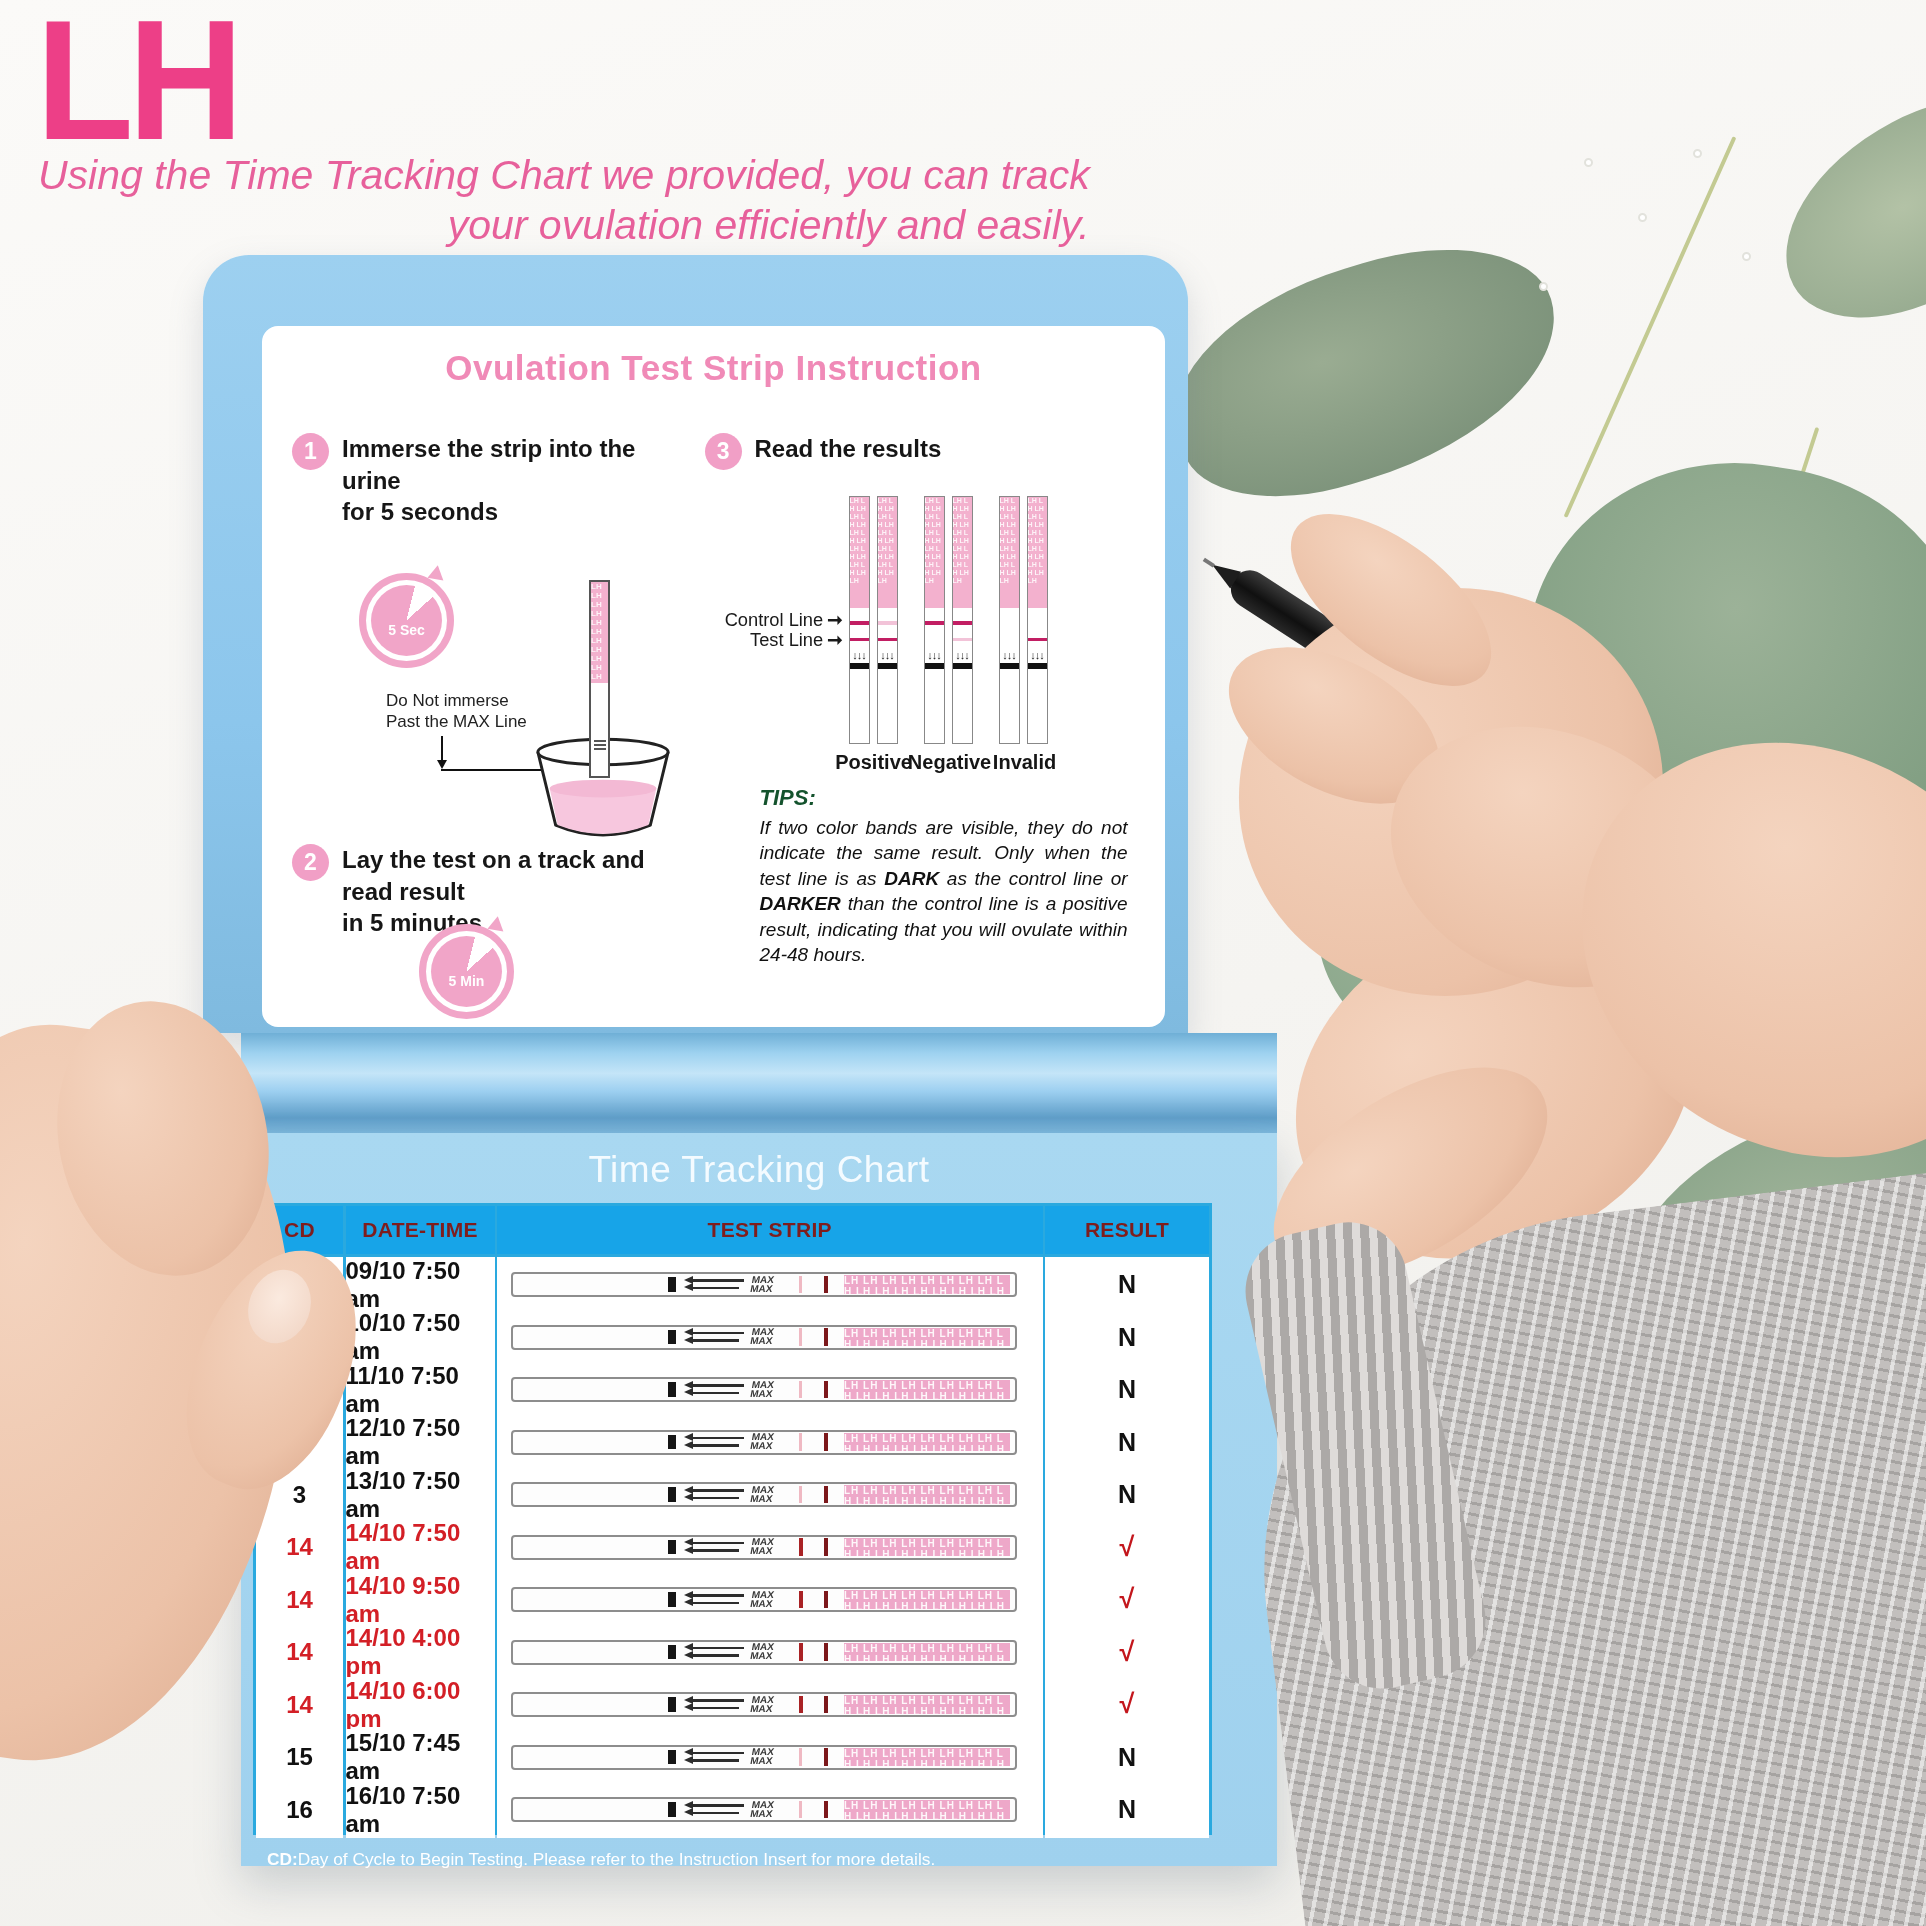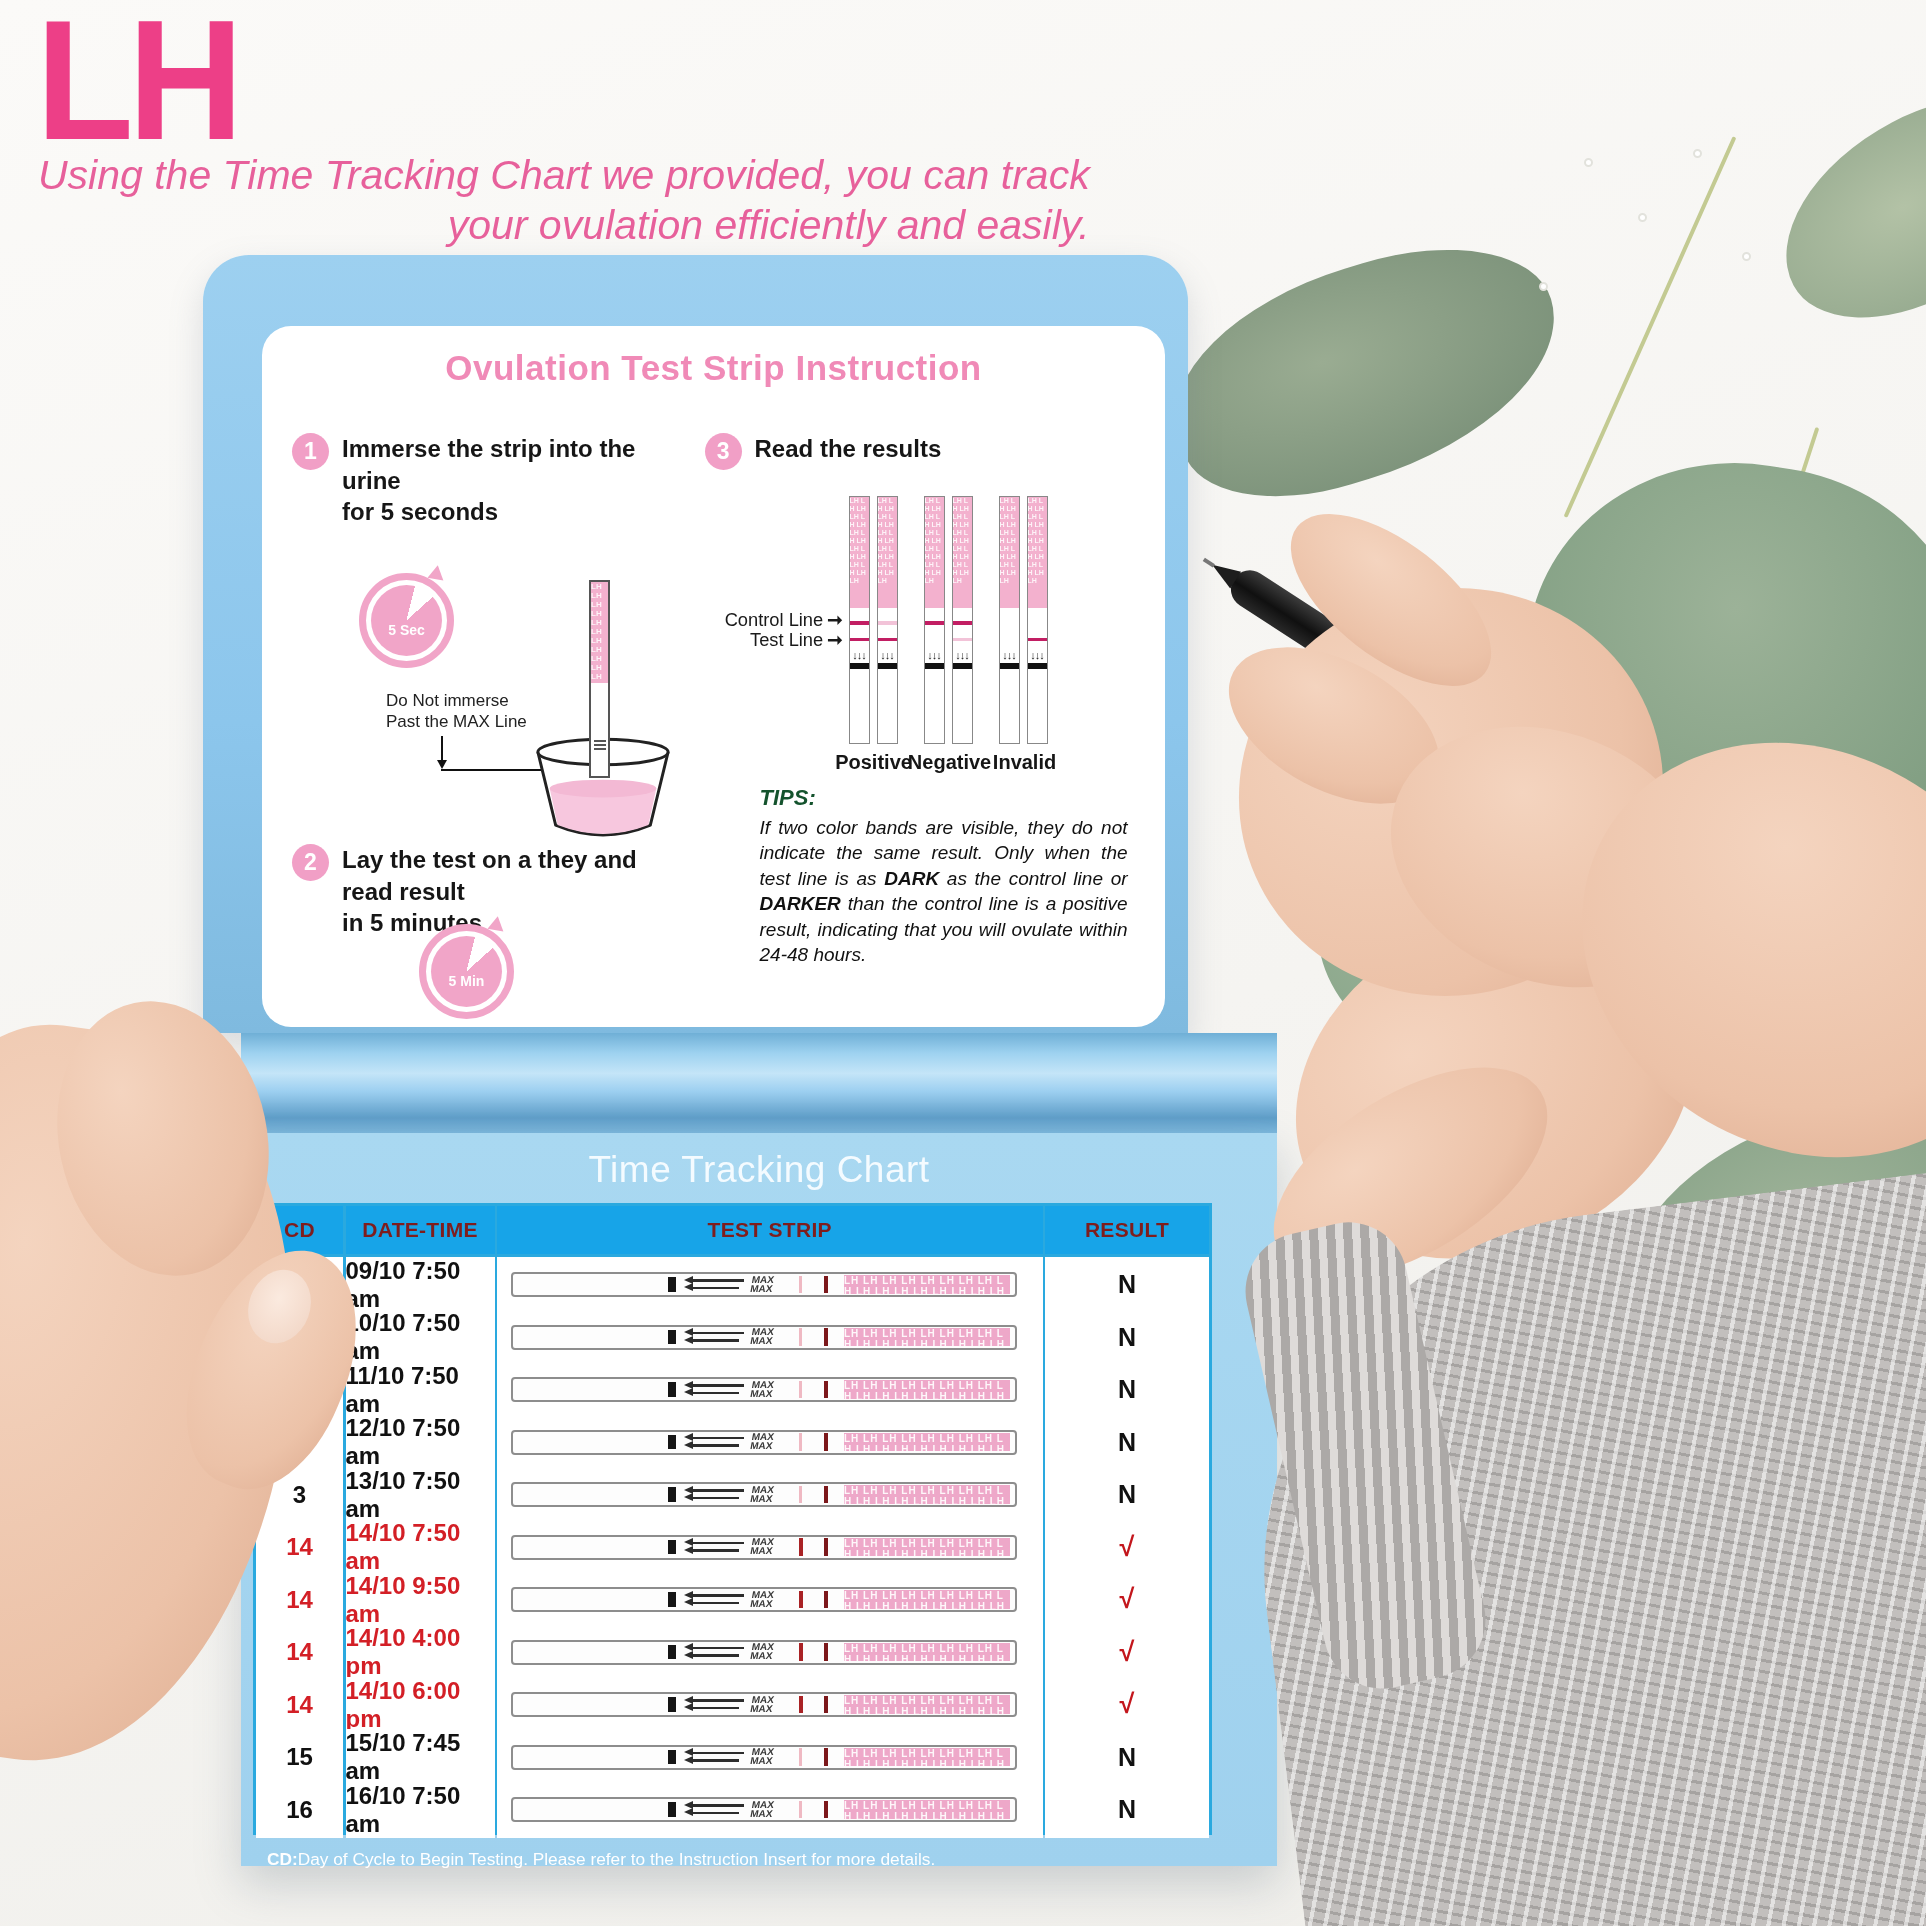--- a/index.html
+++ b/index.html
@@ -33,21 +33,21 @@
   
   .logo{position:absolute;z-index:4;left:36px;top:-18px;font-size:170px;font-weight:800;letter-spacing:-6px;color:#ed3f87;transform:scaleX(.94);transform-origin:left top;}
   .tagline{position:absolute;z-index:4;left:38px;top:150px;font-size:41px;font-style:italic;color:#e7609b;line-height:1.22;text-align:right;}
 
   
   .panel-top{position:absolute;z-index:3;left:203px;top:255px;width:985px;height:778px;border-radius:46px 46px 0 0;background:linear-gradient(180deg,#9dd0f0 0%,#8cc6ec 60%,#7fbadf 100%);box-shadow:0 14px 34px rgba(110,125,140,.22);}
   .fold{position:absolute;z-index:3;left:241px;top:1033px;width:1036px;height:101px;background:linear-gradient(180deg,#6fafd6 0%,#9ed2f0 20%,#c4e5f8 40%,#9ccff0 58%,#5f9ec9 84%,#7db9de 100%);}
   .panel-bottom{position:absolute;z-index:3;left:241px;top:1133px;width:1036px;height:733px;background:linear-gradient(180deg,#a9d8f1,#9fd1ee);box-shadow:0 18px 42px rgba(110,125,140,.30);}
 
   
-  .wbox{position:absolute;left:59px;top:71px;width:903px;height:701px;background:#fff;border-radius:29px;}
+  .wbox{position:absolute;left:59px;top:71px;width:903px;height:701px;background:#fff;border-radius:16px;}
   .wbox-title{position:absolute;top:22px;left:0;right:0;text-align:center;font-size:35px;font-weight:600;letter-spacing:0.5px;color:#f08ab7;}
   .cols{position:absolute;left:30px;right:24px;top:71px;bottom:14px;display:flex;}
   .col-left{width:46%;position:relative;}
   .col-right{width:54%;position:relative;}
 
   .step-head{position:absolute;display:flex;gap:13px;align-items:flex-start;}
   .stepnum{flex:0 0 auto;width:37px;height:37px;border-radius:50%;background:#f19fc6;color:#fff;font-weight:bold;font-size:23px;display:flex;align-items:center;justify-content:center;}
   .step-text{font-size:24px;font-weight:600;color:#161616;line-height:1.32;}
 
   .timer{position:absolute;width:95px;height:95px;border-radius:50%;border:7px solid #f1a5c8;background:#fff;}
@@ -183,21 +183,21 @@
           <div class="warn" data-name="max-line-warning">
             <div>Do Not immerse</div>
             <div>Past the MAX Line</div>
           </div>
           <div class="warn-v" data-name="warning-arrow"></div>
           <div class="warn-h" data-name="warning-pointer-line"></div>
 
           <div class="step-head" style="left:0;top:447px;" data-name="step-2">
             <div class="stepnum" data-name="step-2-number">2</div>
             <div class="step-text">
-              <div data-name="step-2-text-line1">Lay the test on a they and read result</div>
+              <div data-name="step-2-text-line1">Lay the test on a track and read result</div>
               <div data-name="step-2-text-line2">in 5 minutes</div>
             </div>
           </div>
 
           <div class="timer" style="left:127px;top:527px;" data-name="timer-5min-icon">
             <div class="timer-face">
                 <span class="timer-label" data-name="timer-5min-label">5 Min</span>
               </div>
           </div>
 

